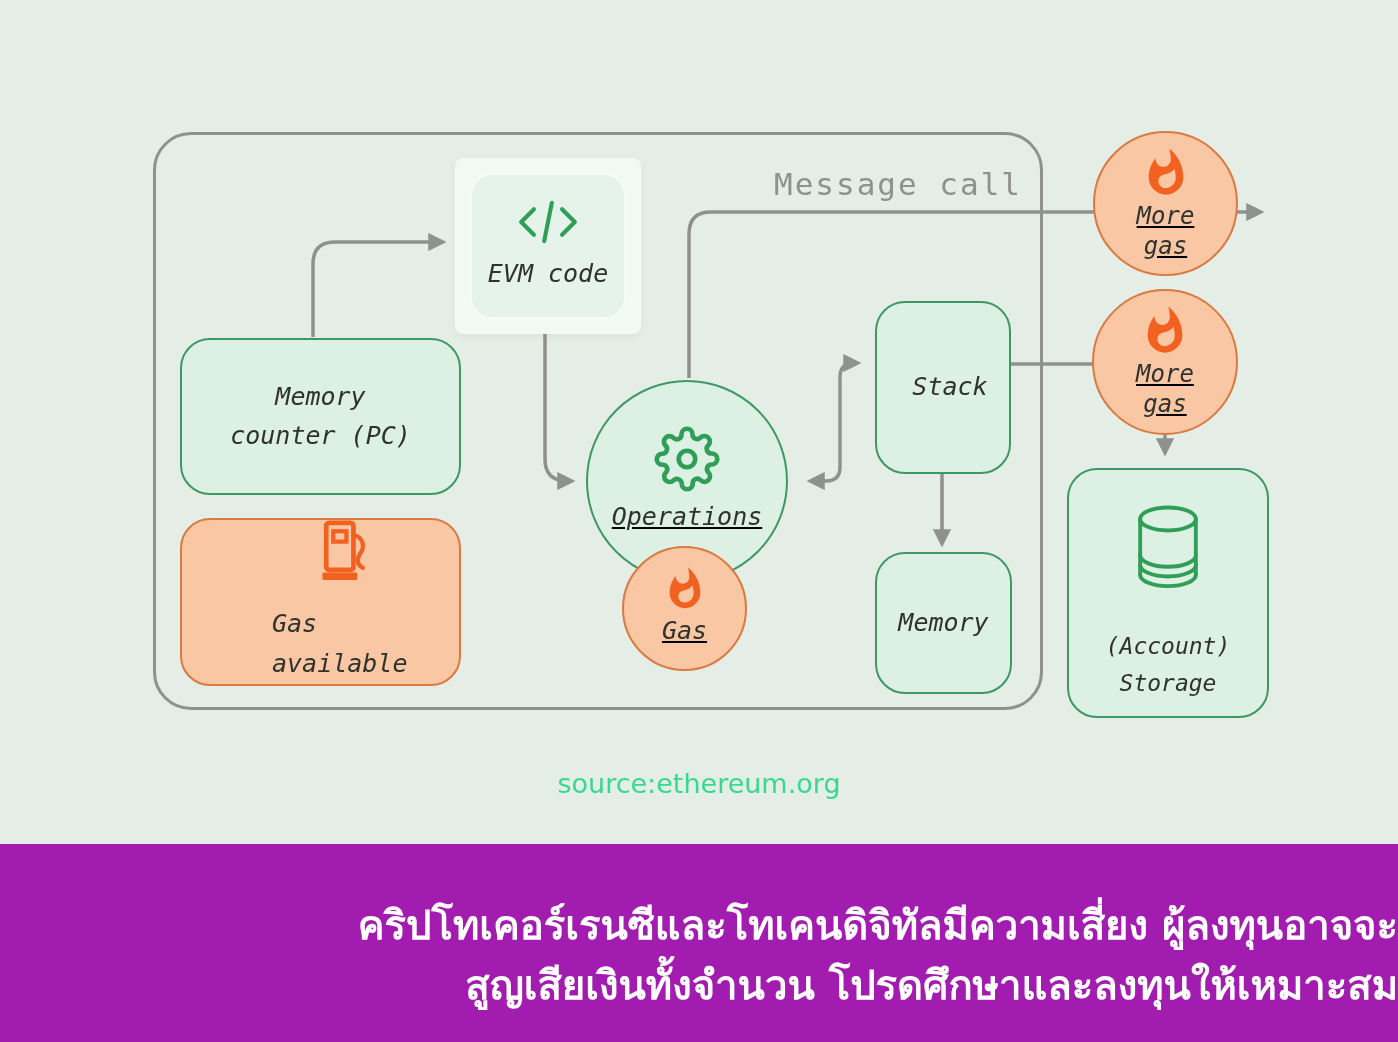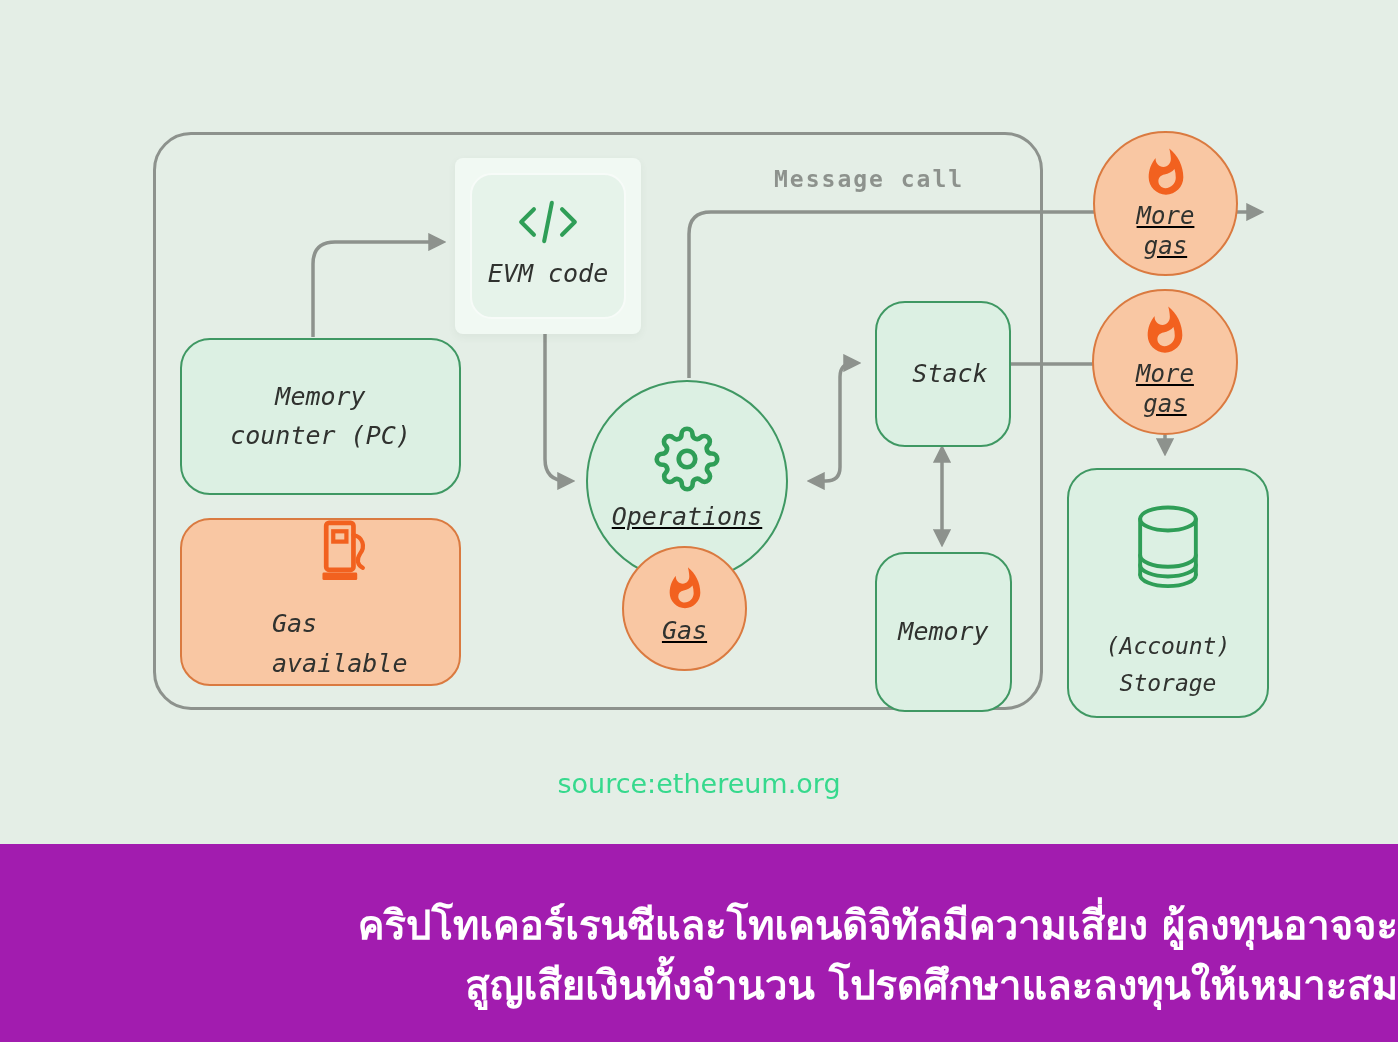--- a/index.html
+++ b/index.html
@@ -14,21 +14,21 @@
   
   .msg-container {
     position: absolute; left: 153px; top: 132px;
     width: 890px; height: 578px;
     border: 3.5px solid #8d928d;
     border-radius: 38px;
     background: transparent;
   }
   .msg-label {
     position: absolute; left: 774px; top: 166px;
-    font-size: 23px; font-weight: bold;
+    font-size: 31px; font-weight: normal;
     letter-spacing: 2px;
     color: #8d928d;
     white-space: nowrap;
   }
   
   svg.connectors { position: absolute; left: 0; top: 0; z-index: 1; }
   
   .node { position: absolute; z-index: 2; display: flex; flex-direction: column; align-items: center; justify-content: center; }
   .green-box {
     background: #dcf0e3;
@@ -65,22 +65,22 @@
     display: flex; flex-direction: column; align-items: center; justify-content: center;
     gap: 10px;
   }
   .pc-box   { left: 180px; top: 338px; width: 281px; height: 157px; }
   .pc-box .node-label { max-width: 205px; }
   .gasav-box { left: 180px; top: 518px; width: 281px; height: 168px;
                flex-direction: column; gap: 22px; justify-content: flex-start; padding-left: 48px; }
   .gasav-box .node-label { text-align: left; max-width: 145px; line-height: 1.6; }
   .ops-circle { left: 586px; top: 380px; width: 202px; height: 202px; gap: 6px; }
   .gas-circle { left: 622px; top: 546px; width: 125px; height: 125px; z-index: 3; gap: 0px; }
-  .stack-box  { left: 875px; top: 301px; width: 136px; height: 146px; padding-left: 14px; }
-  .memory-box { left: 875px; top: 552px; width: 137px; height: 160px; }
+  .stack-box  { left: 875px; top: 301px; width: 136px; height: 173px; padding-left: 14px; }
+  .memory-box { left: 875px; top: 552px; width: 137px; height: 142px; }
   .mg1 { left: 1093px; top: 131px; width: 145px; height: 145px; }
   .mg2 { left: 1092px; top: 289px; width: 146px; height: 146px; }
   .mg1, .mg2 { gap: 2px; }
   .mg-label { font-size: 24px; line-height: 1.25; max-width: 85px; }
   .storage-box { left: 1067px; top: 468px; width: 202px; height: 250px; justify-content: flex-start; padding-top: 32px; gap: 34px; }
   .storage-box .node-label { font-size: 23px; line-height: 1.6; max-width: 165px; }
   
   .source-line {
     position: absolute; left: 0; top: 768px; width: 100%;
     text-align: center;

